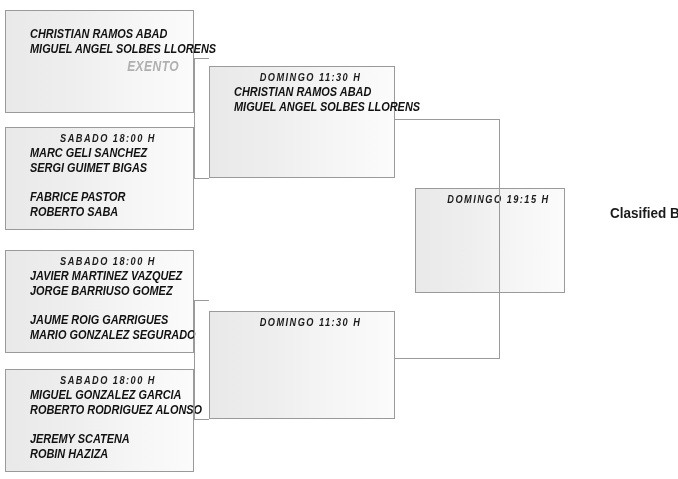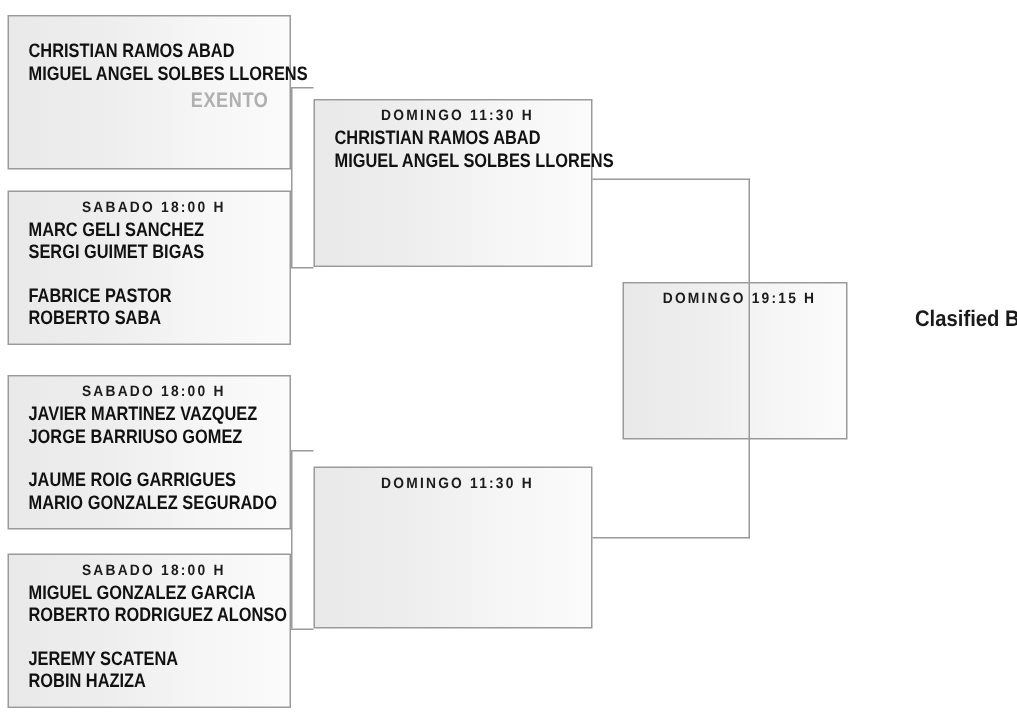--- a/index.html
+++ b/index.html
@@ -17,21 +17,22 @@
     background: #ffffff;
     overflow: hidden;
   }
   .match-box {
     position: absolute;
     box-sizing: border-box;
     border: 1px solid #9a9a9a;
     background: linear-gradient(to right, #e9e9e9 0%, #eeeeee 35%, #f6f6f6 70%, #fbfbfb 100%);
   }
   .box-inner {
-    padding: 4px 7px 0 13px;
+    padding: 4px 7px 0 24px;
+    font-style: italic;
   }
   .slot-header {
     font-family: "Liberation Sans", sans-serif;
     font-weight: bold;
     font-size: 10px;
     letter-spacing: 1.6px;
     color: #1b1b1b;
     text-align: center;
     line-height: 13px;
     white-space: nowrap;

